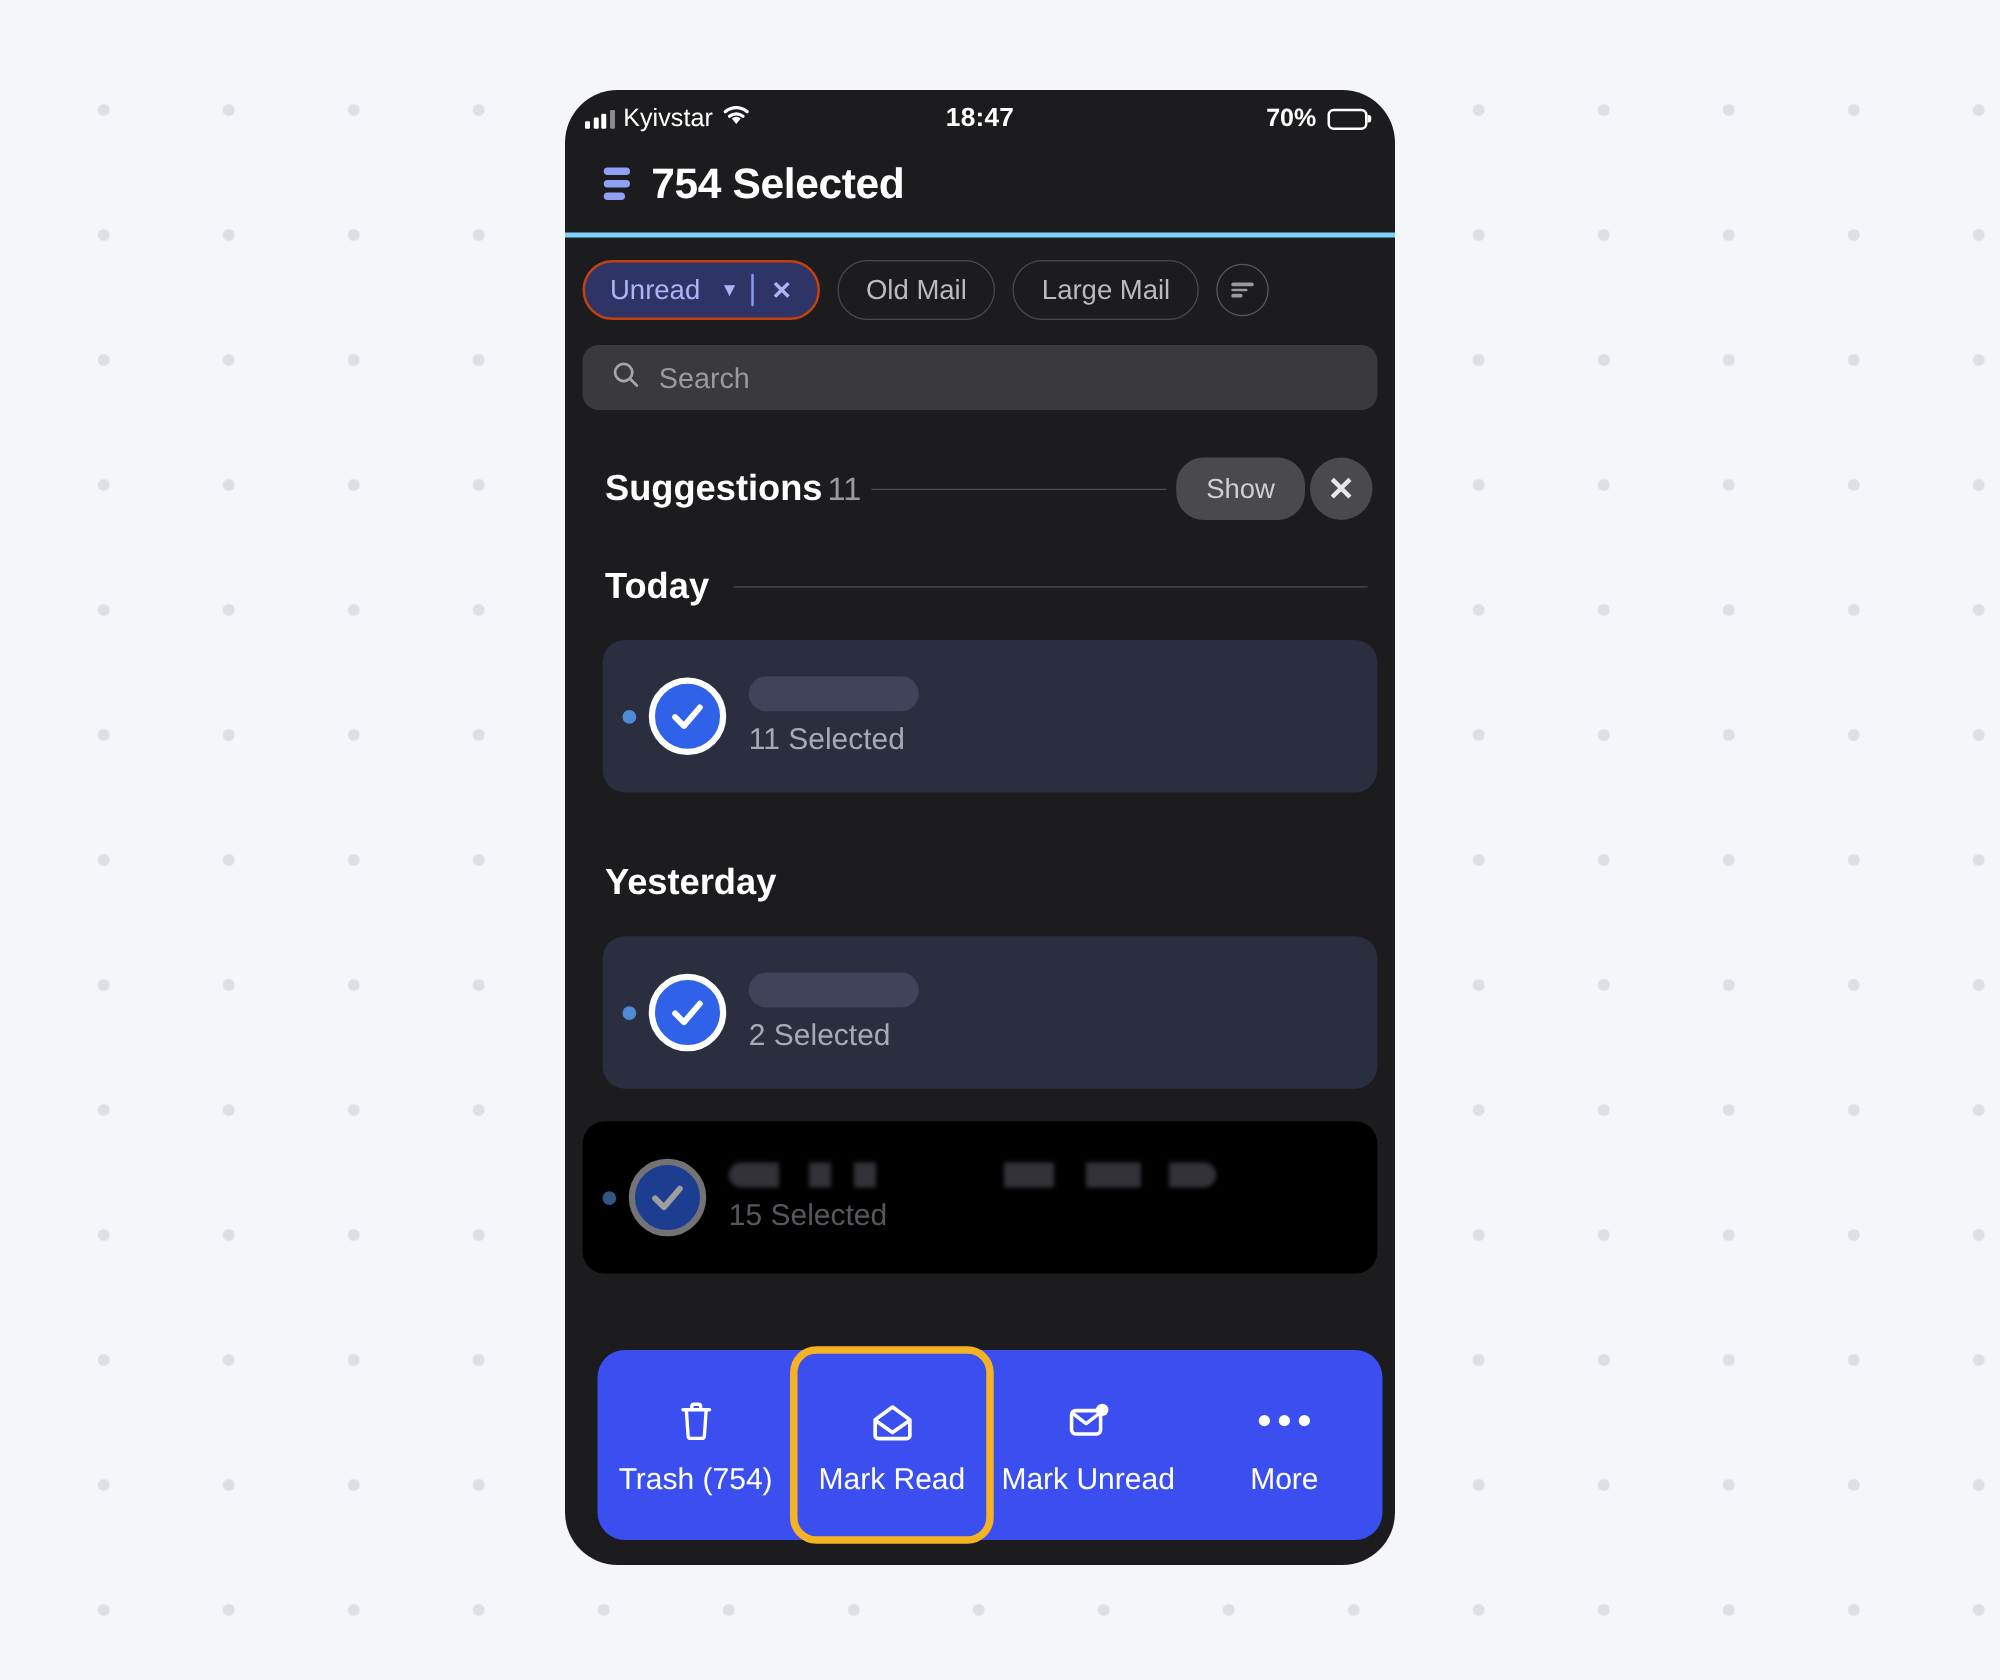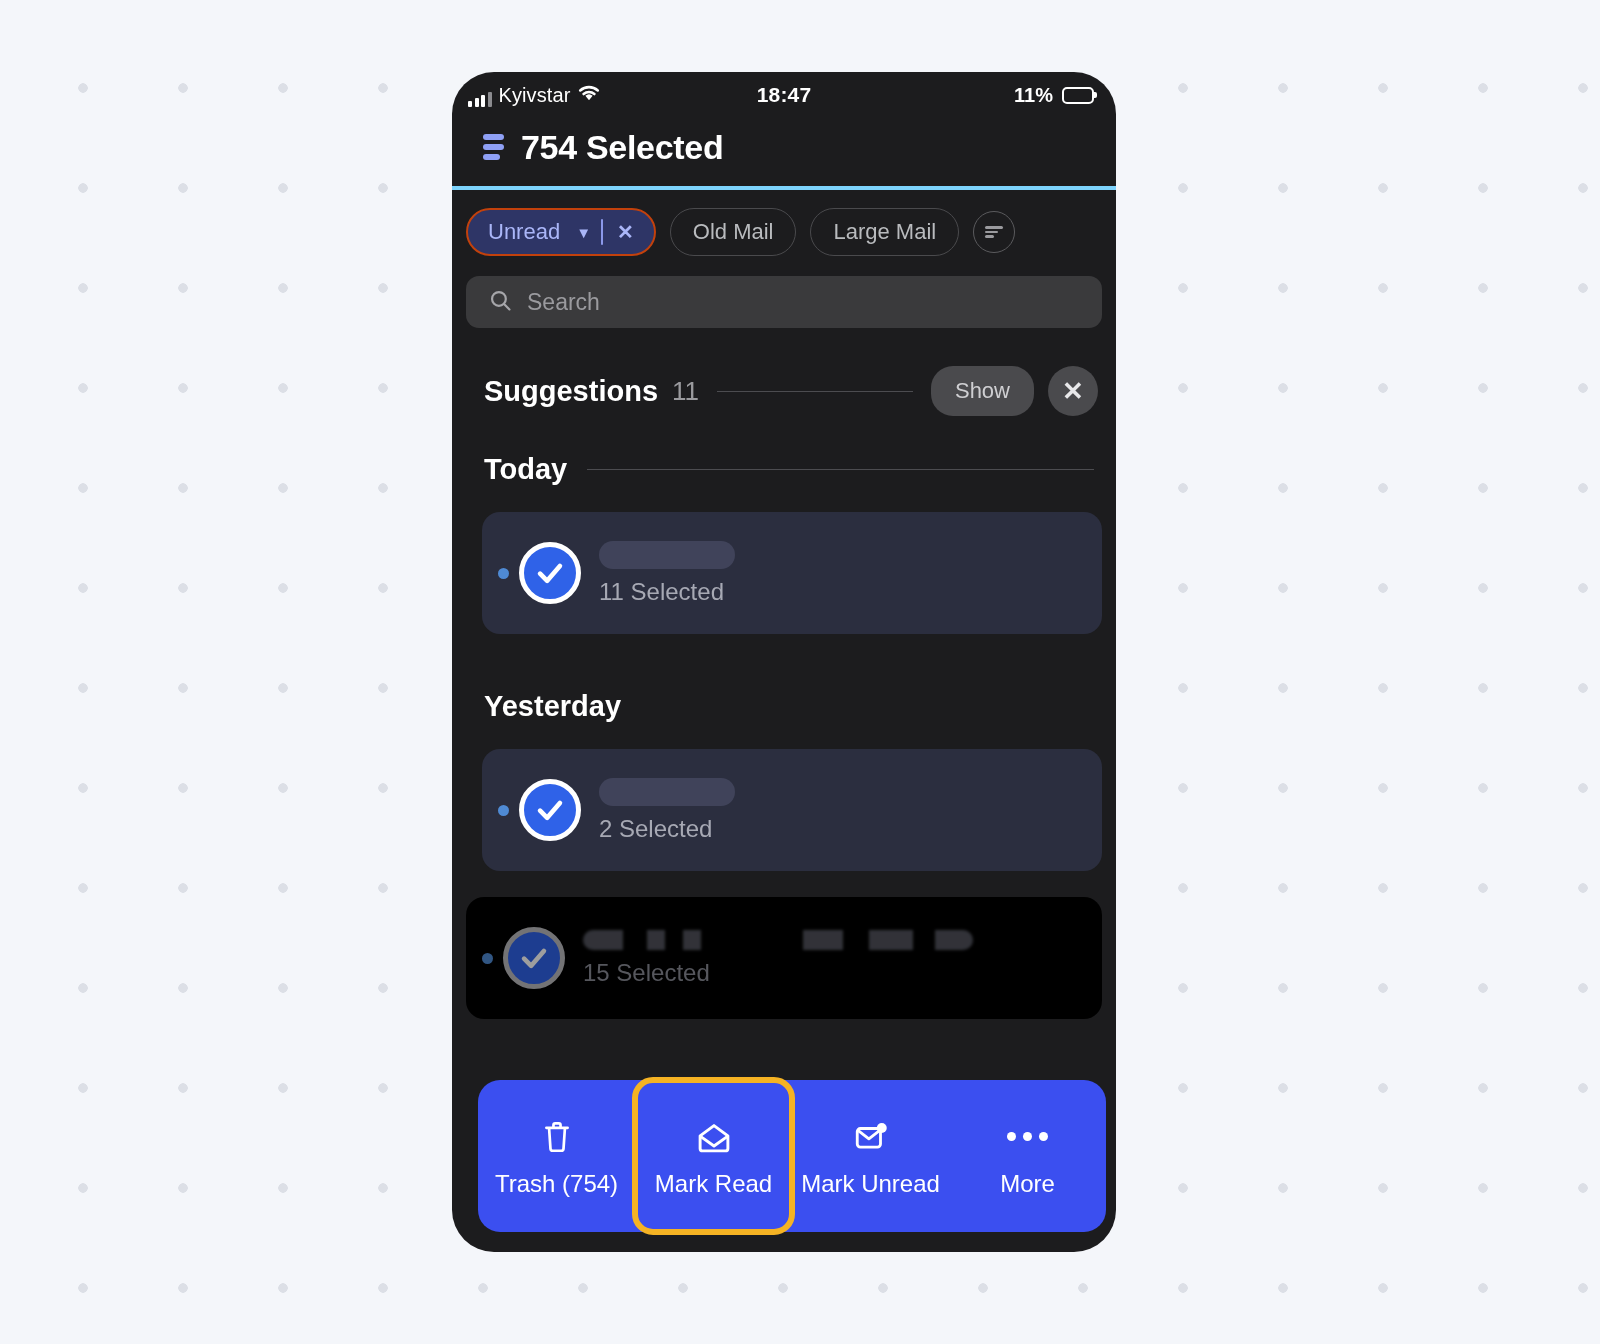--- a/index.html
+++ b/index.html
@@ -38,21 +38,21 @@
     height: 46px;
     flex: 0 0 46px;
     display: flex;
     align-items: center;
     padding: 0 22px 0 16px;
     color: #fff;
     font-size: 20px;
     font-weight: bold;
     position: relative;
   }
-  .sb-left { display: flex; align-items: flex-end; gap: 7px; }
+  .sb-left { display: flex; align-items: center; gap: 7px; }
   .sb-center {
     position: absolute;
     left: 0; right: 0;
     text-align: center;
     font-size: 21px;
     font-weight: bold;
     letter-spacing: 0.2px;
     pointer-events: none;
   }
   .sb-right {
@@ -200,21 +200,21 @@
     flex: 1;
     overflow: hidden;
     position: relative;
     padding: 0 14px;
   }
 
   
   #suggestions-row {
     display: flex;
     align-items: center;
-    gap: 14px;
+    gap: 4px;
     padding: 38px 4px 0 18px;
     justify-content: center;
   }
   #suggestions-title { color: #fff; font-size: 29px; font-weight: bold; }
   #suggestions-count { color: #9a9a9e; font-size: 26px; }
   .rule { flex: 1; height: 1px; background: #4c4c50; margin: 0 4px; }
   #show-button {
     background: #4a4a4d;
     color: #cfcfd2;
     border: none;
@@ -367,21 +367,21 @@
       <span class="wifi-icon">
         <svg width="24" height="18" viewBox="0 0 24 18">
           <path d="M12 16.2 L15.6 11.8 A5.6 5.6 0 0 0 8.4 11.8 Z" fill="#fff"></path>
           <path d="M3.2 6.4 A13.4 13.4 0 0 1 20.8 6.4" stroke="#fff" stroke-width="2.6" fill="none" stroke-linecap="round"></path>
           <path d="M6.6 10 A8.6 8.6 0 0 1 17.4 10" stroke="#fff" stroke-width="2.6" fill="none" stroke-linecap="round"></path>
         </svg>
       </span>
     </div>
     <div class="sb-center">18:47</div>
     <div class="sb-right">
-      <span>11%</span>
+      <span>70%</span>
       <span class="battery">
         <span class="battery-fill"></span>
       </span>
     </div>
   </div>
 
   <div id="app-header">
     <span class="menu-icon">
       <span></span>
         <span></span>

